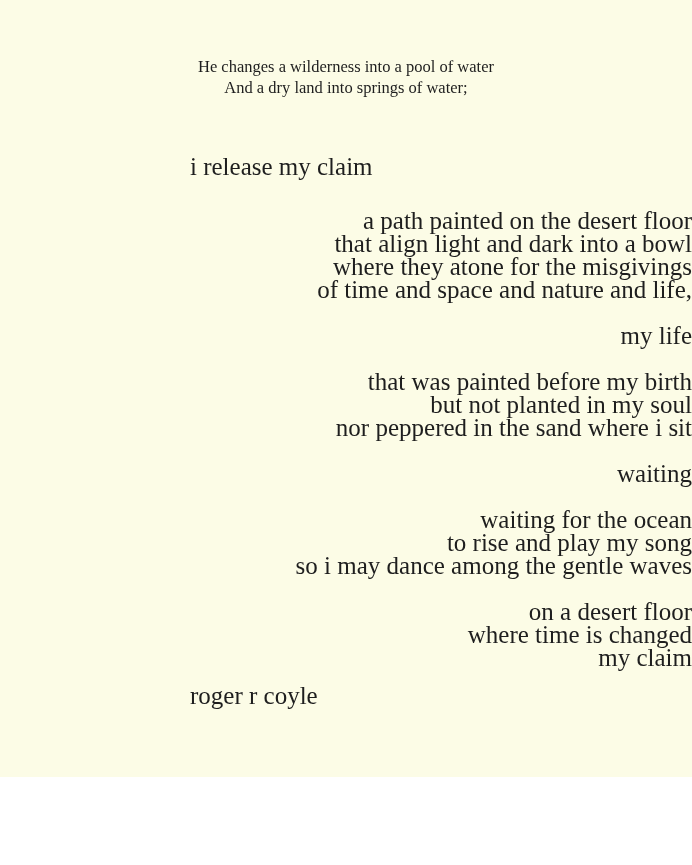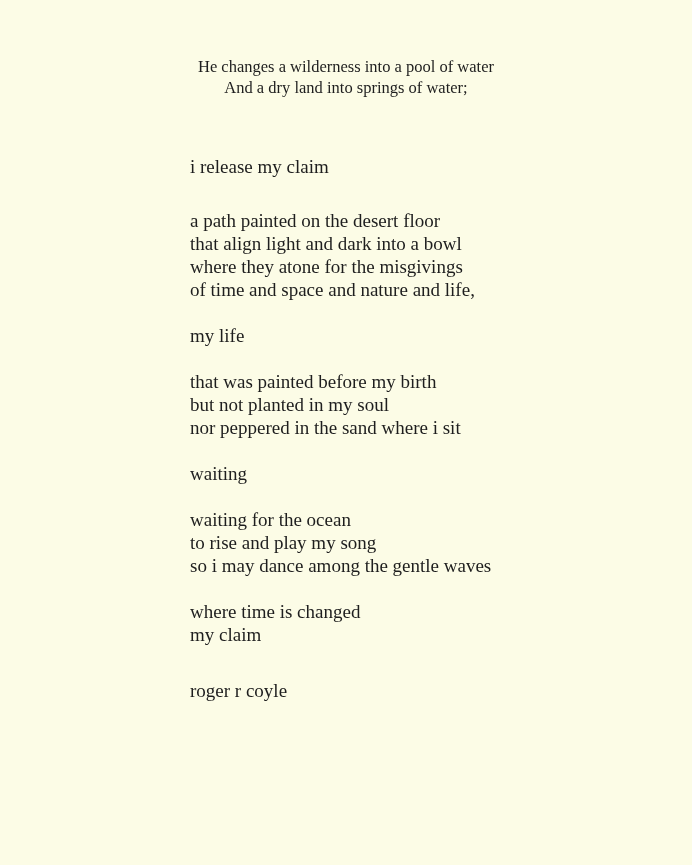--- a/index.html
+++ b/index.html
@@ -2,46 +2,47 @@
 <html><head>
 <meta charset="utf-8">
 <style>
   html, body {
     margin: 0;
     padding: 0;
   }
   .page {
     position: relative;
     width: 692px;
-    height: 865px;
+    height: 777px;
     font-family: "Liberation Serif", "DejaVu Serif", serif;
     overflow: hidden;
   }
   .epigraph {
     padding-top: 56px;
     text-align: center;
     font-size: 16.5px;
     line-height: 21px;
   }
   .poem {
     margin-left: 190px;
-    font-size: 19px;
+    font-size: 25px;
     line-height: 23px;
   }
   .poem-title {
     margin-top: 57px;
   }
   .stanzas .stanza {
     margin: 23px 0 0 0;
+    text-align: right;
   }
   .stanzas .stanza:first-child {
     margin-top: 31px;
   }
   .poem-author {
-    margin-top: 33px;
+    margin-top: 15px;
   }
   .line {
     white-space: pre;
   }
 </style>
 </head>
 <body>
 
 <div class="page" style="background-color: rgb(252, 252, 230); color: rgb(30, 30, 30);">
 
@@ -75,20 +76,21 @@
         </div>
         <div class="stanza">
           <div class="line">waiting</div>
         </div>
         <div class="stanza">
           <div class="line">waiting for the ocean</div>
           <div class="line">to rise and play my song</div>
           <div class="line">so i may dance among the gentle waves</div>
         </div>
         <div class="stanza">
+          <div class="line">on a desert floor</div>
           <div class="line">where time is changed</div>
           <div class="line">my claim</div>
         </div>
       </div>
 
     <div class="poem-author">roger r coyle</div>
 
   </div>
 
 </div>

